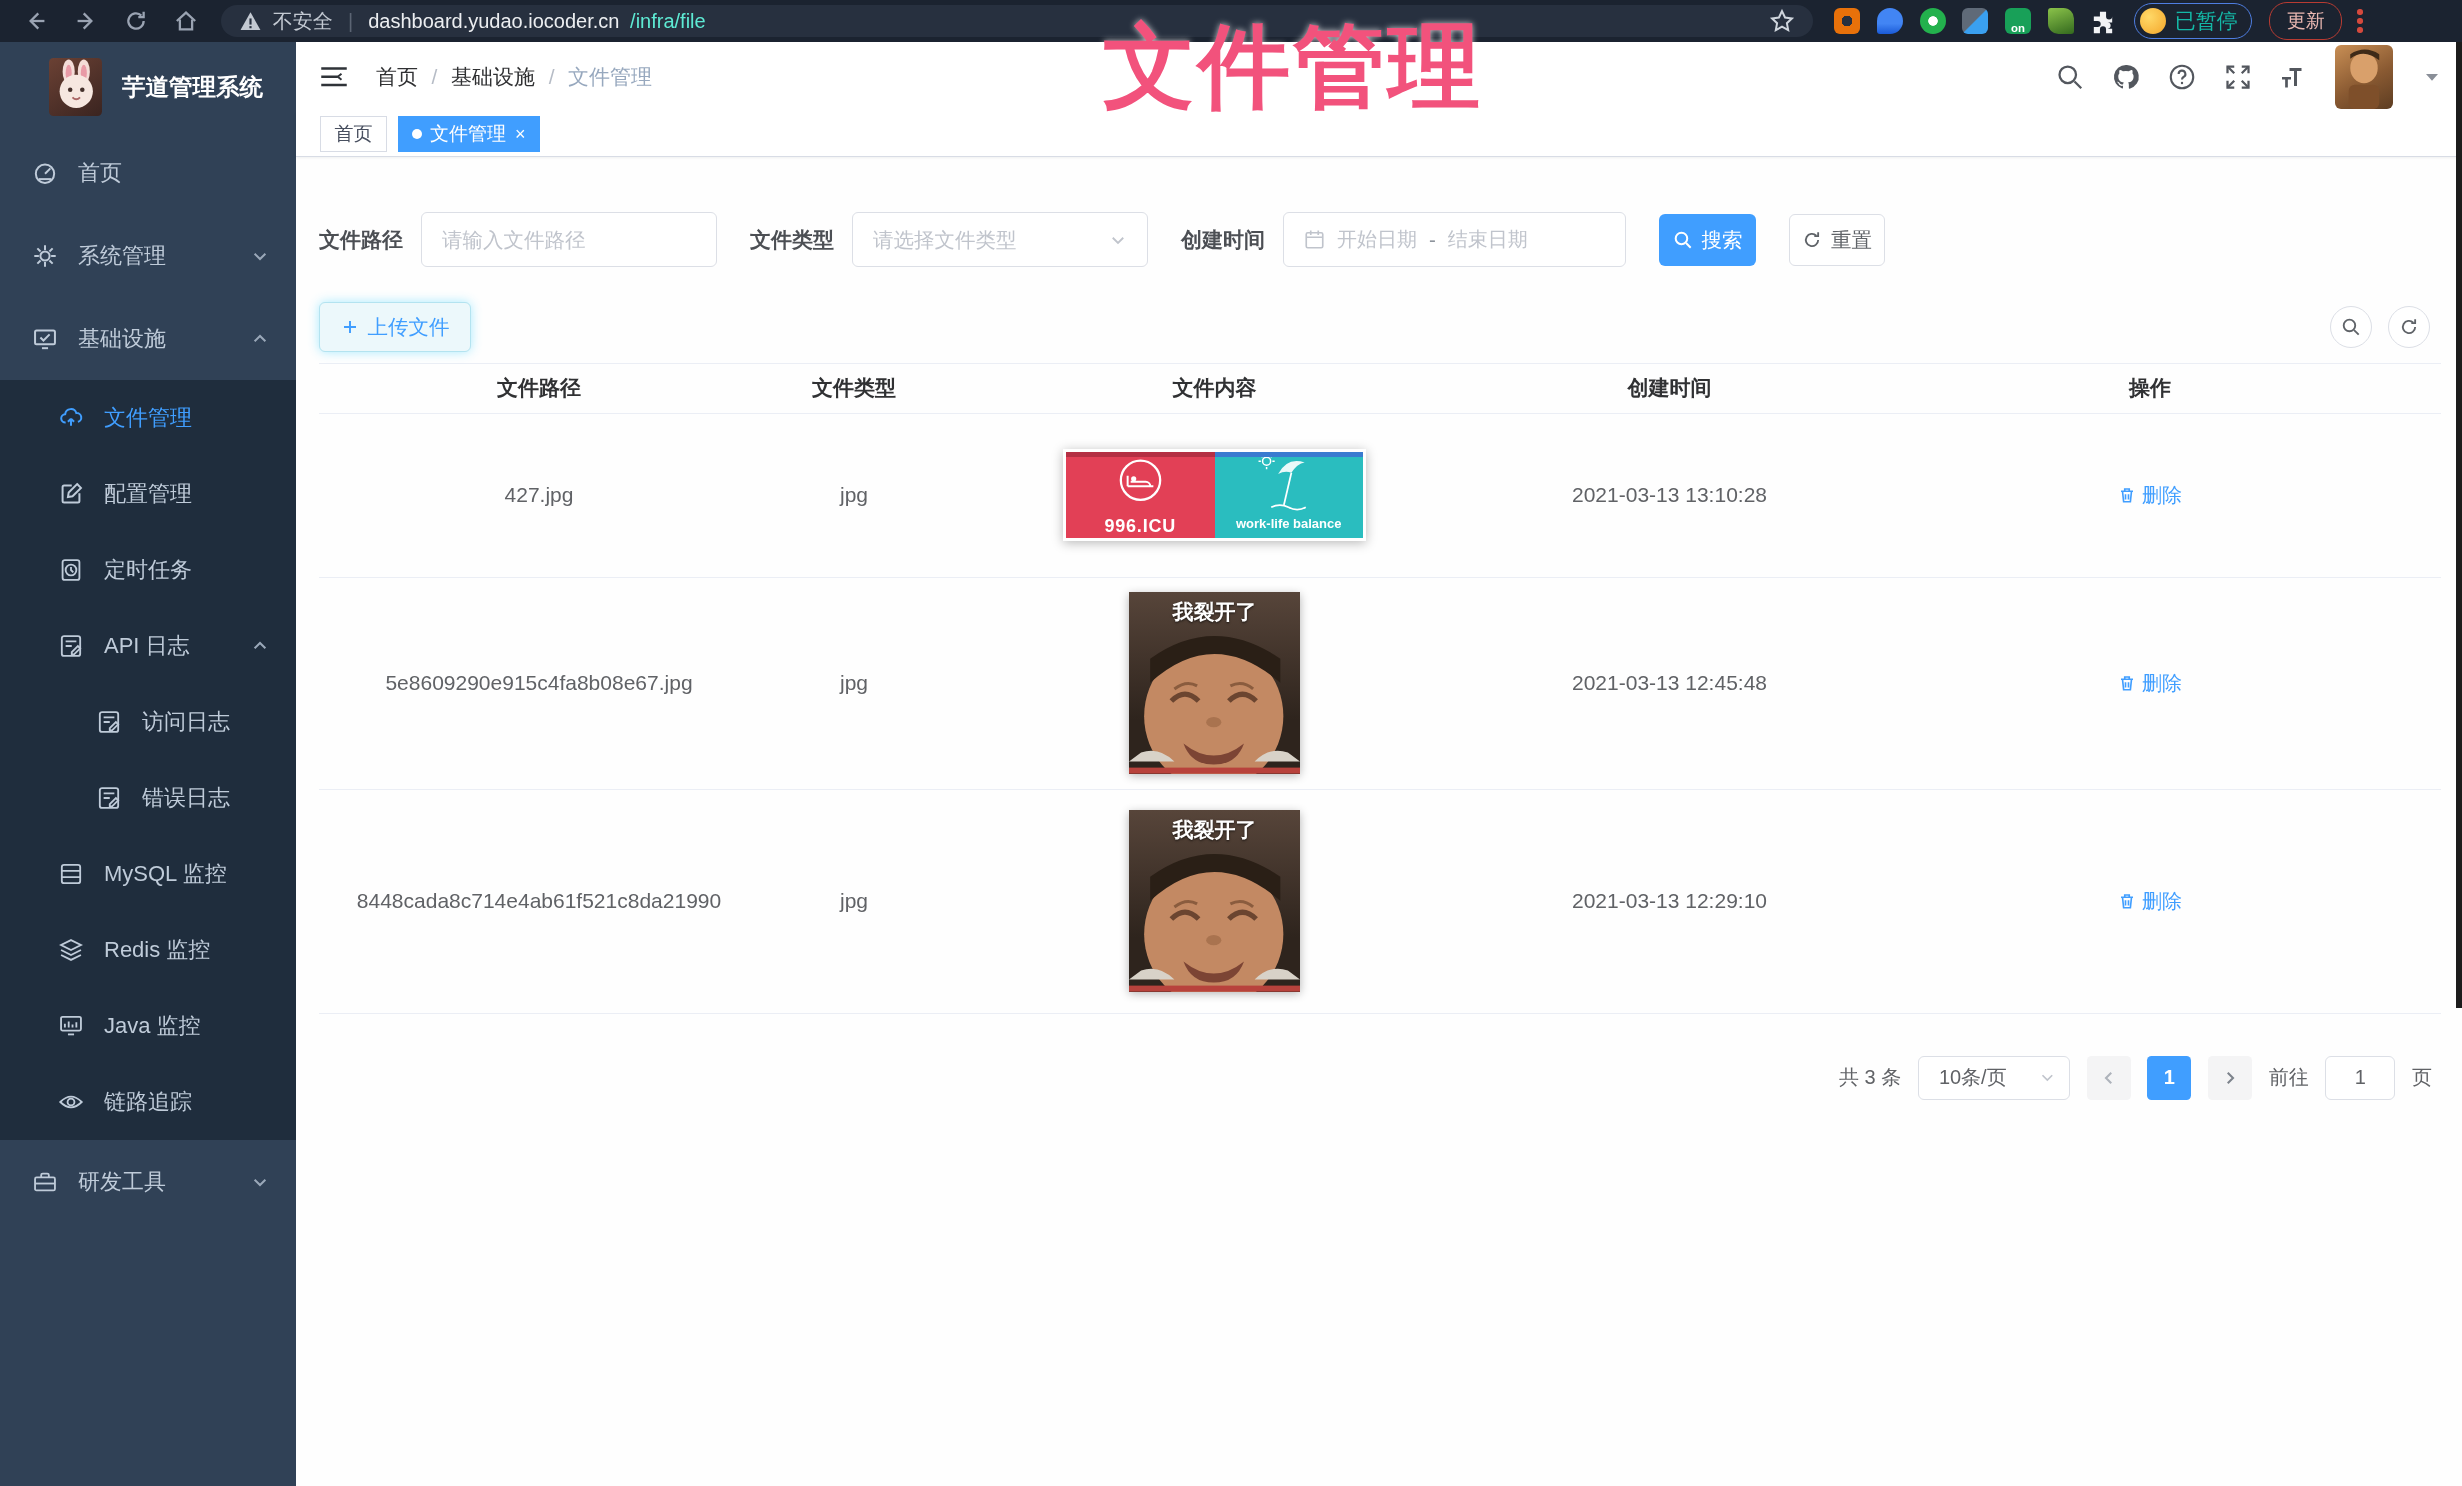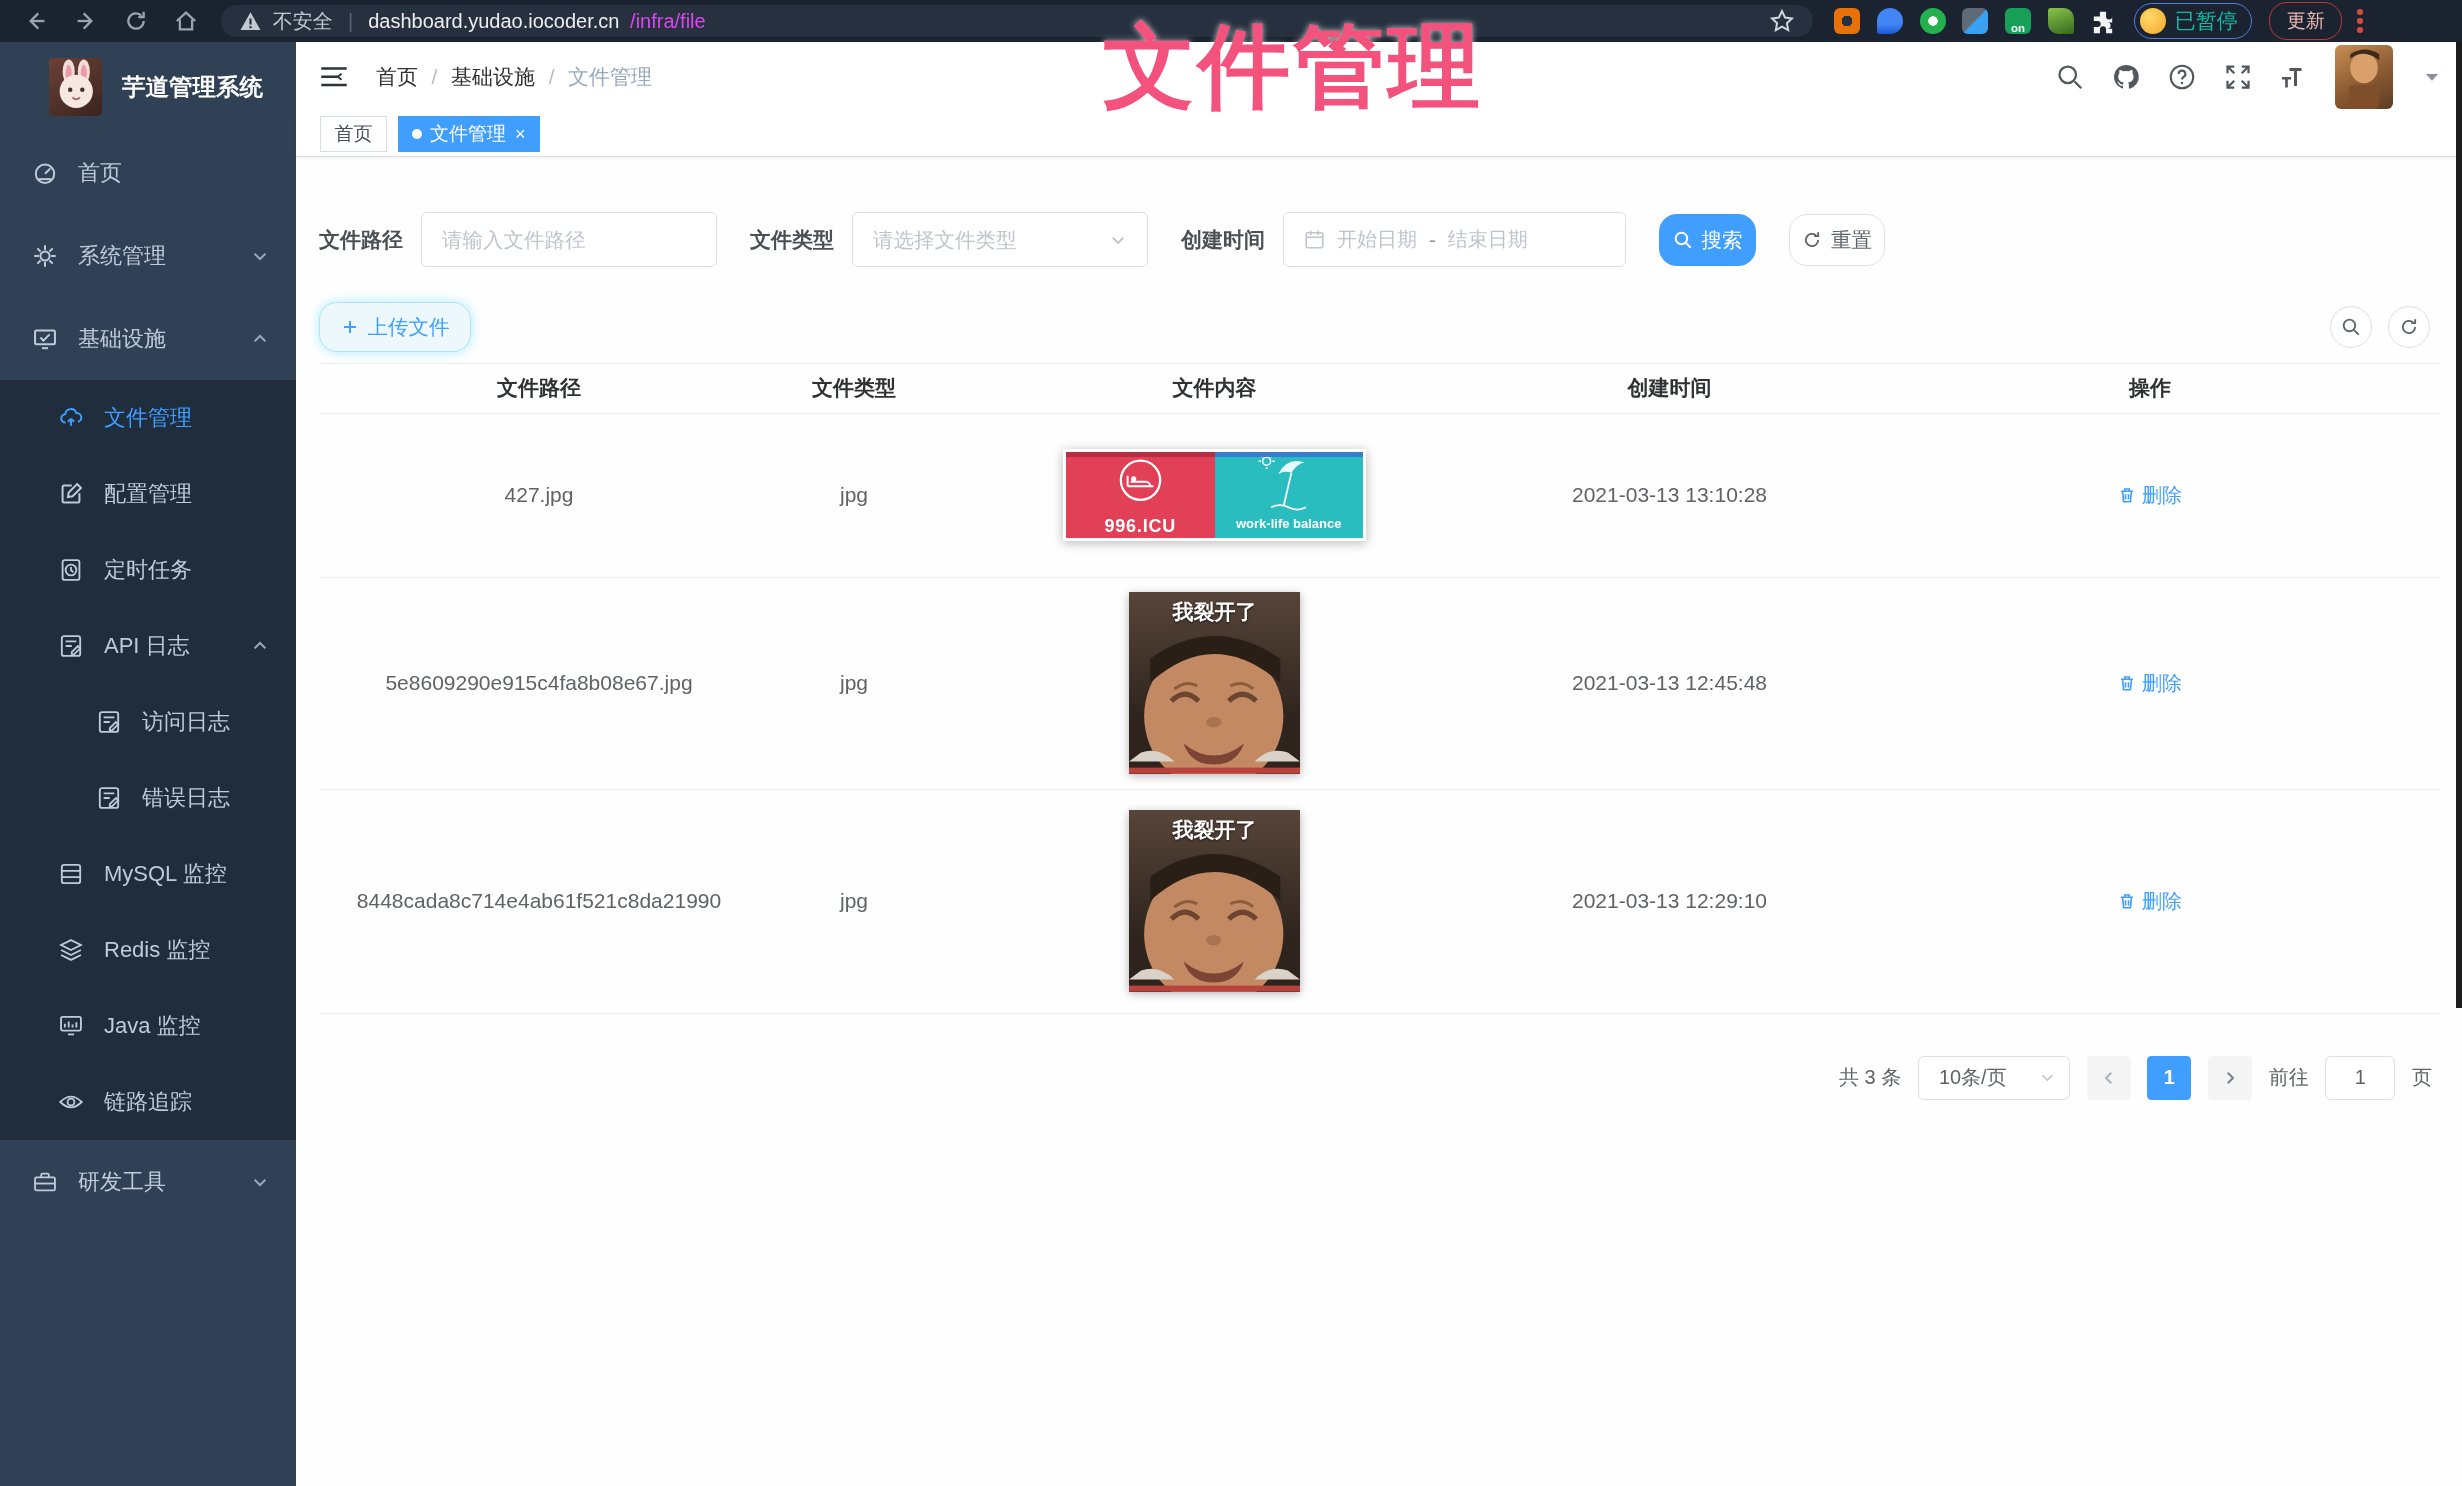--- a/index.html
+++ b/index.html
@@ -5,21 +5,21 @@
 *{margin:0;padding:0;box-sizing:border-box}
 html,body{width:2462px;height:1487px;font-family:"Liberation Sans",sans-serif;background:#fff;overflow:hidden;position:relative}
 svg{display:block}
 
 .browser-bar{position:absolute;left:0;top:0;width:2462px;height:42px;background:#1b2330;display:flex;align-items:center;padding:0 10.6px;z-index:5}
 .nav-ic{width:26px;height:26px;color:#9aa3b2;margin:0 12px;flex:0 0 auto}
 .url-pill{height:32px;flex:0 0 auto;width:1592px;margin-left:10.6px;background:#27303f;border-radius:16px;display:flex;align-items:center;padding:0 18px;gap:10.6px}
 .sec-label{color:#c3c9d2;font-size:20px}
 .pill-sep{color:#5b6473;font-size:20px;margin:0 4.5px}
 .url-host{color:#eceef1;font-size:20px}
-.url-path{color:#d946ef;font-size:20px}
+.url-path{color:#5eead4;font-size:20px}
 .pill-star{margin-left:auto;color:#cfd5dd}
 .ext-row{display:flex;align-items:center;gap:16.7px;margin-left:21px}
 .ext{width:26px;height:26px;border-radius:6px;flex:0 0 auto}
 .paused-pill{display:flex;align-items:center;gap:9px;border:1.5px solid #4e7de0;border-radius:18px;padding:3px 13.6px 3px 4.5px;margin-left:18px}
 .paused-pill .face{width:26px;height:26px;border-radius:50%;background:radial-gradient(circle at 35% 35%,#ffd968,#f4a62a)}
 .paused-label{color:#14b8a6;font-size:21px}
 .update-pill{border:1.5px solid #b83b32;border-radius:18px;padding:5.3px 16.7px;margin-left:16.7px;color:#e7b6b0;font-size:19px}
 .dots3{display:flex;flex-direction:column;gap:3.8px;margin-left:15px}
 .dots3 i{width:5.3px;height:5.3px;border-radius:50%;background:#d5493d}
 
@@ -61,21 +61,21 @@
 .inp{height:55px;background:#fff;border:0.8px solid #dcdfe6;border-radius:6px;display:flex;align-items:center;padding:0 20px;color:#c0c4cc;font-size:20.5px}
 .inp input{border:none;outline:none;width:100%;font-size:20.5px;color:#606266;font-family:"Liberation Sans",sans-serif}
 .inp input::placeholder{color:#c0c4cc}
 .w390{width:296px}
 .gap{width:33px;flex:0 0 auto}
 .sel-chev{margin-left:auto;color:#c0c4cc}
 .date-inp{width:343px;gap:12px}
 .date-inp .ph{color:#c0c4cc;font-size:20px}
 .date-inp .mid{color:#8d939c}
 .cal-ic{color:#c0c4cc;flex:0 0 auto}
-.btn{height:52px;border-radius:18px;display:flex;align-items:center;justify-content:center;gap:9px;font-size:20.5px;cursor:pointer;border:0.8px solid transparent;white-space:nowrap}
+.btn{height:52px;border-radius:6px;display:flex;align-items:center;justify-content:center;gap:9px;font-size:20.5px;cursor:pointer;border:0.8px solid transparent;white-space:nowrap}
 .btn-primary{background:#409eff;color:#fff;width:97px;margin-left:33px}
 .btn-plain{background:#fff;border-color:#dcdfe6;color:#5f6368;width:96px;margin-left:33px}
 
 .toolbar-row{margin-top:35px;display:flex;align-items:center}
 .btn-upload{background:#ecf8fb;border:0.8px solid #b3e3f0;color:#409eff;width:152px;height:50px;box-shadow:0 0 10.6px rgba(64,210,255,.45)}
 .mini-circles{margin-left:auto;display:flex;gap:16.7px;margin-right:10.6px}
 .circle-btn{width:42px;height:42px;border-radius:50%;border:0.8px solid #dcdfe6;background:#fff;display:flex;align-items:center;justify-content:center;color:#5f6368;cursor:pointer}
 
 .tbl{margin-top:10.6px;border-top:0.8px solid #ebeef5}
 .tr{display:flex;align-items:center;border-bottom:0.8px solid #ebeef5}

